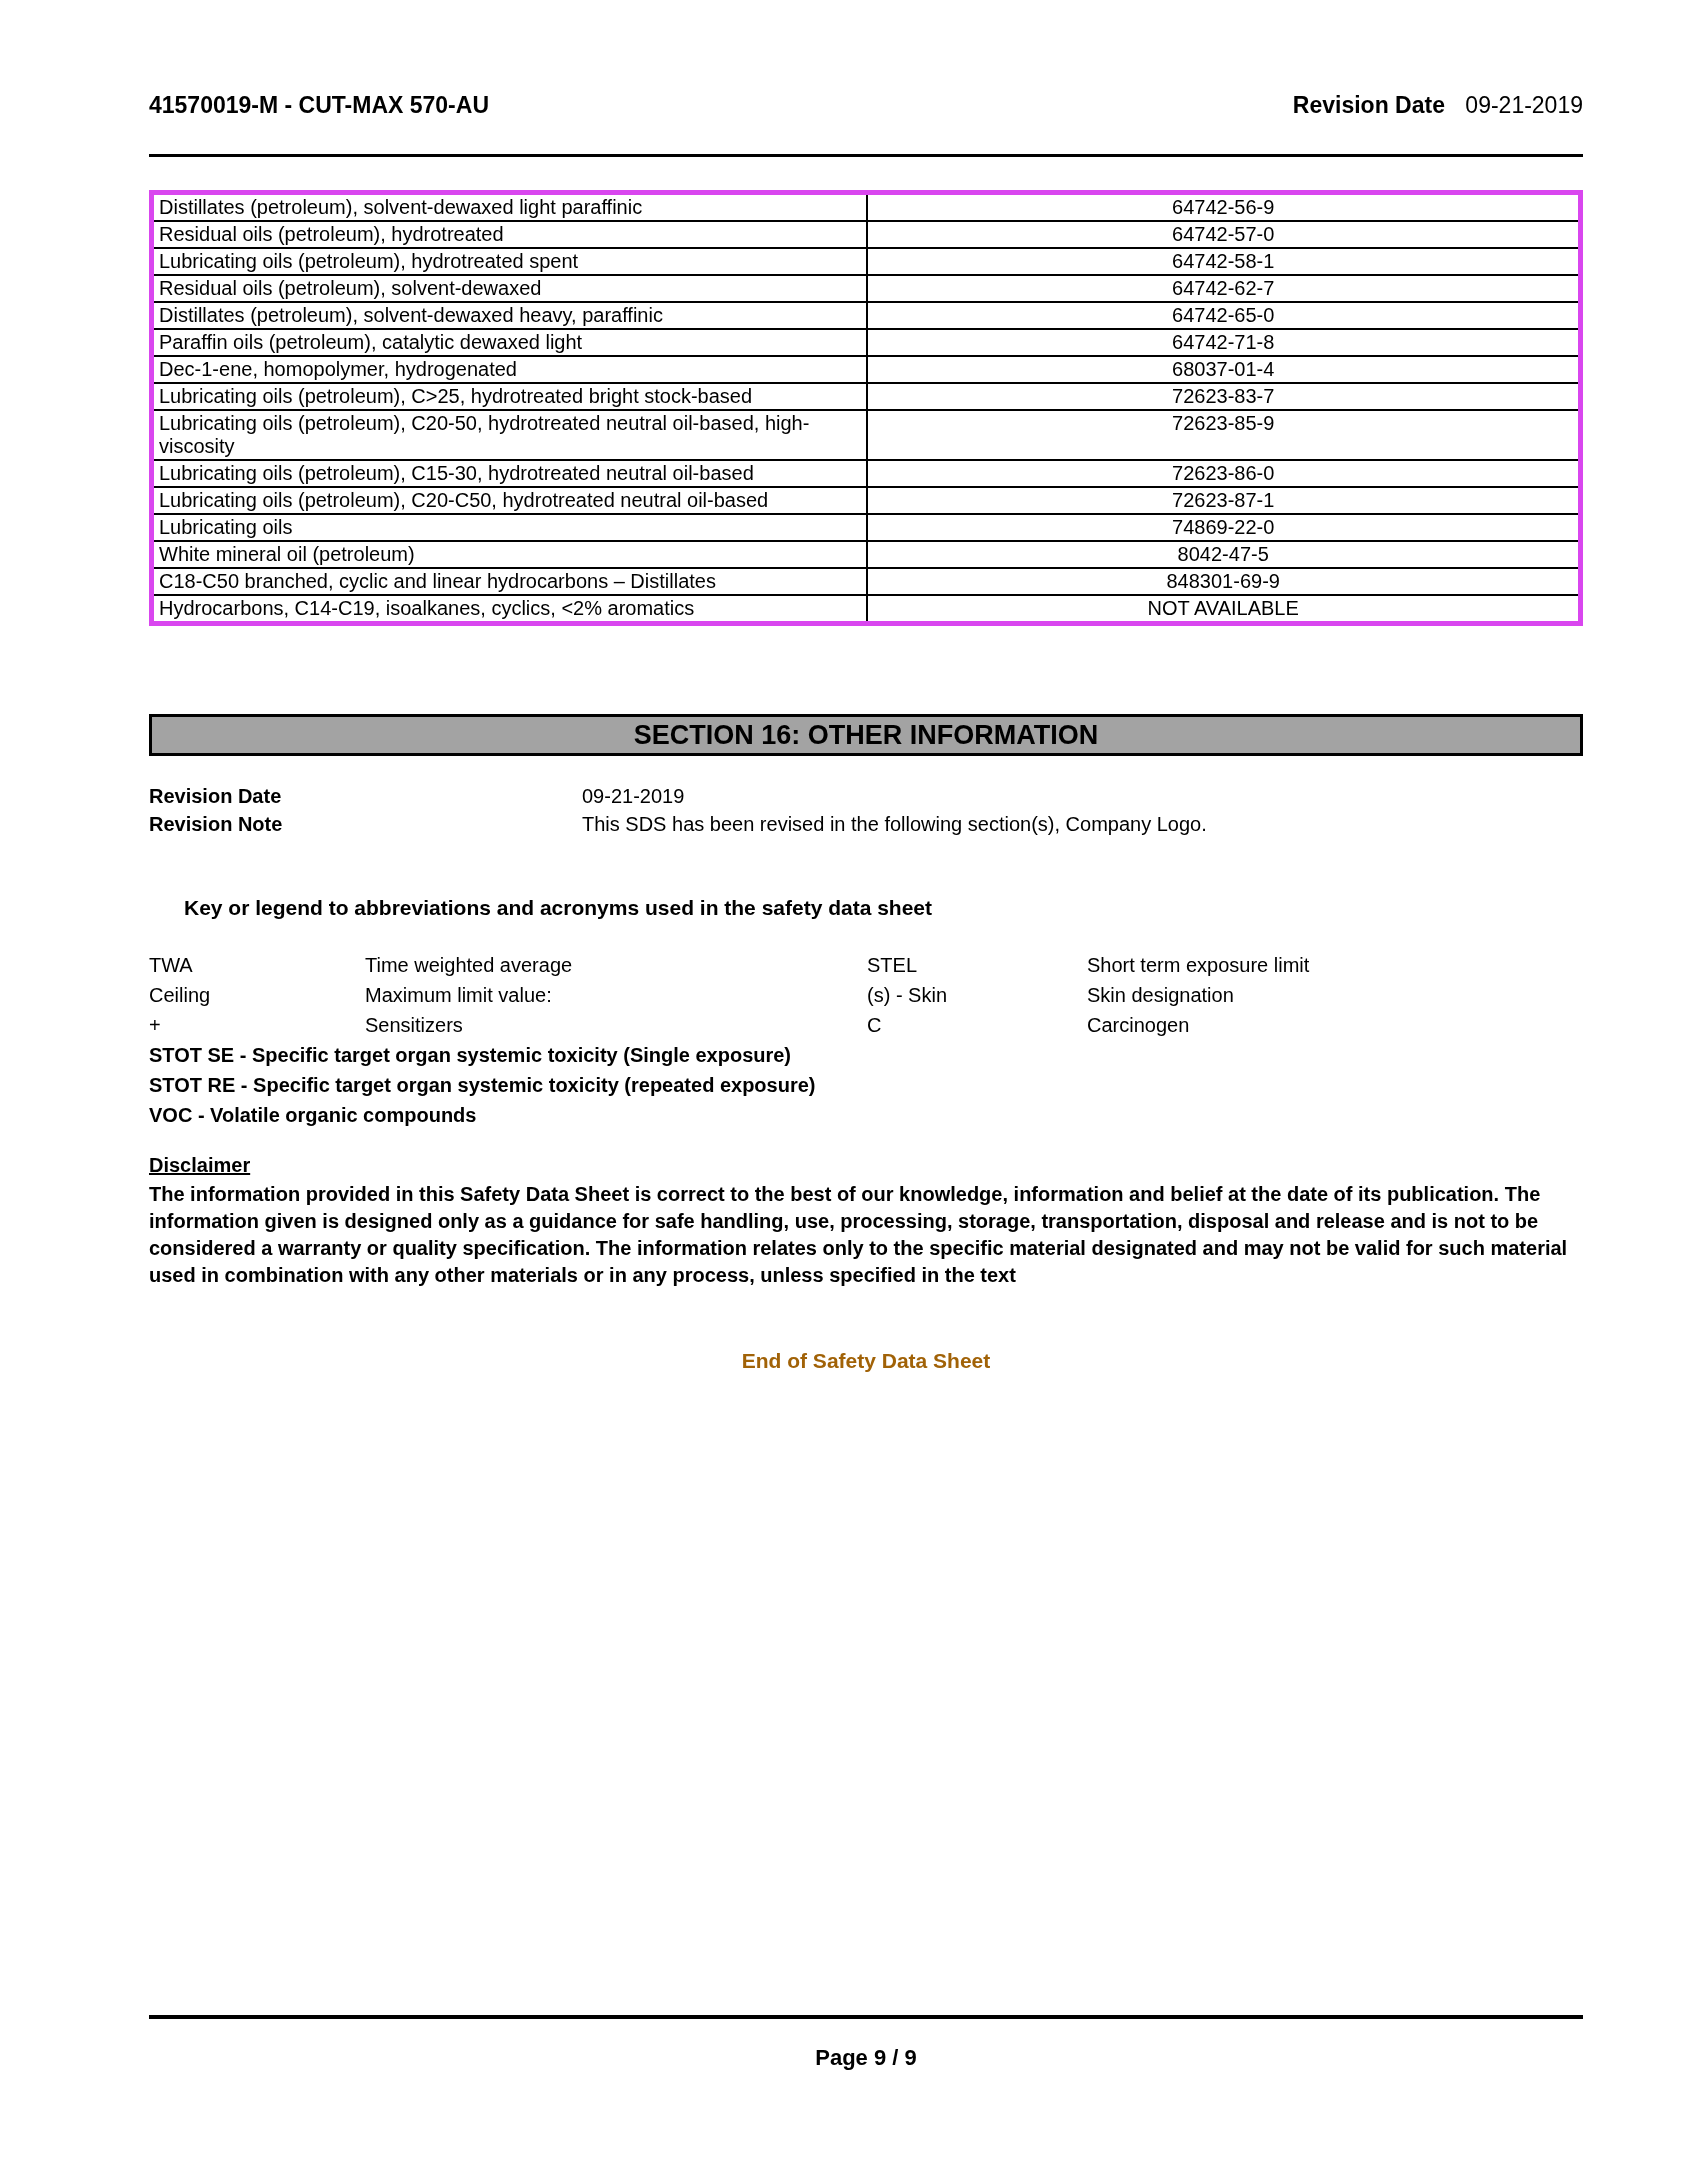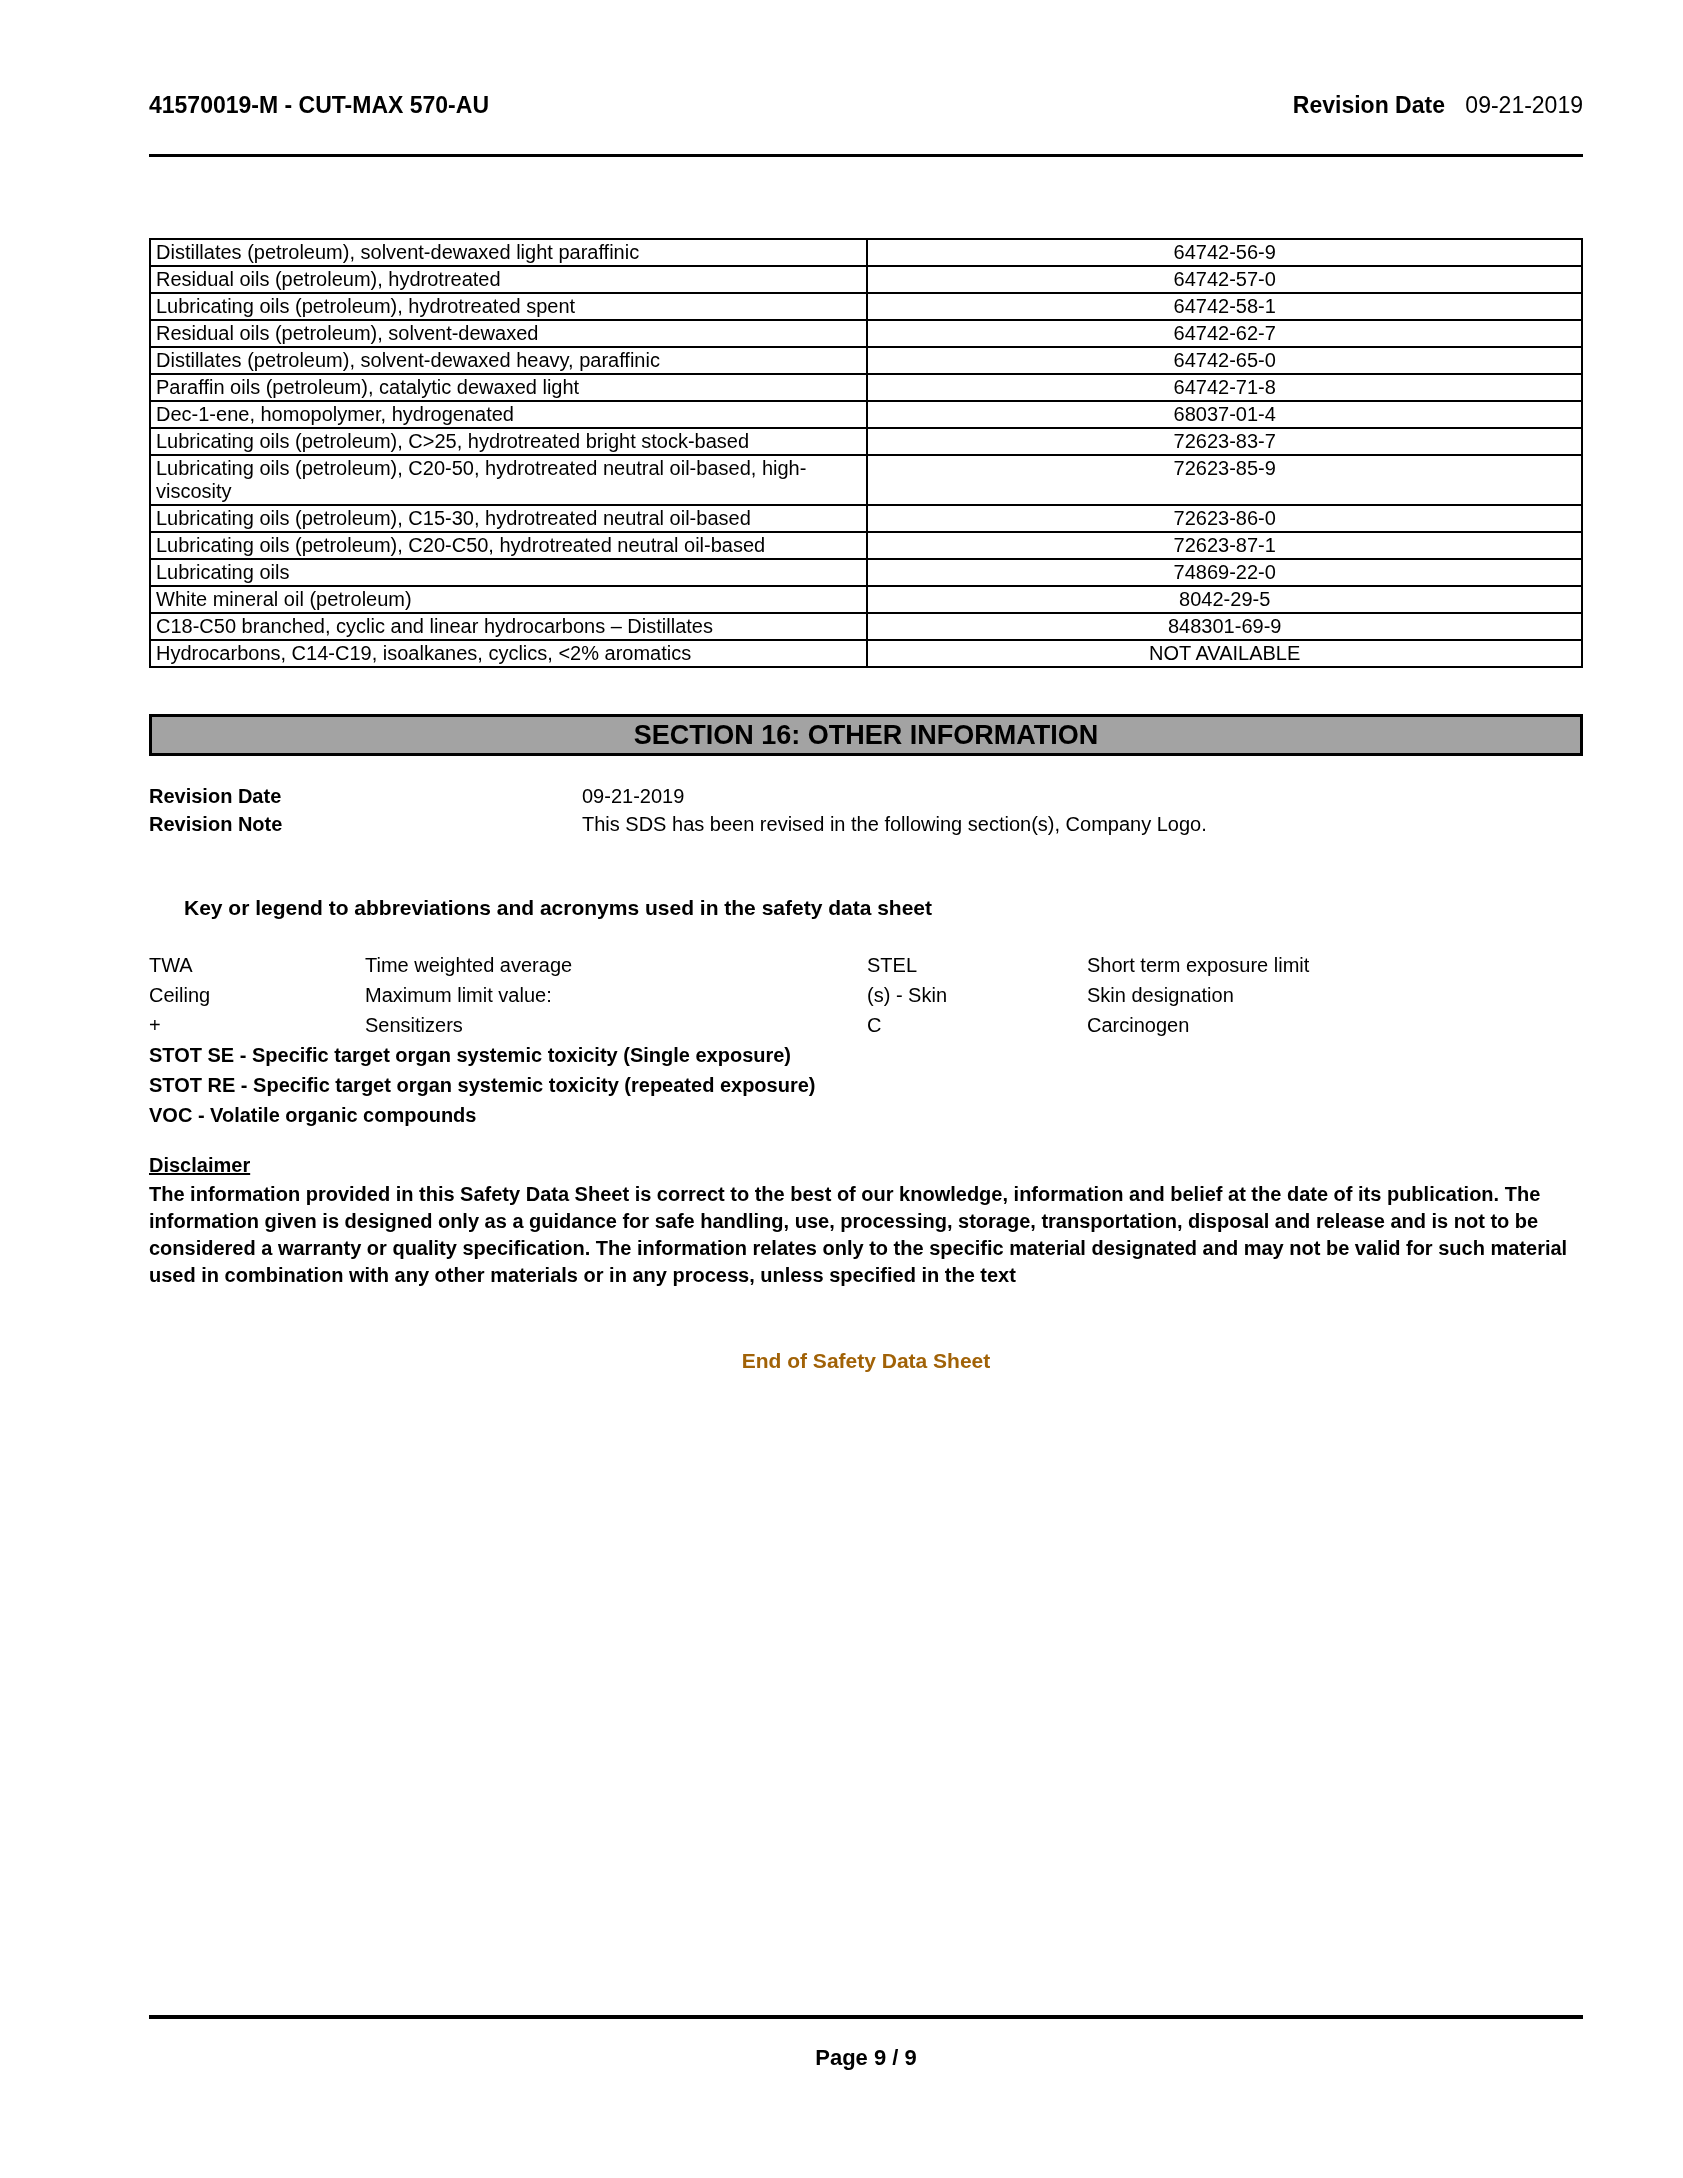--- a/index.html
+++ b/index.html
@@ -42,22 +42,21 @@
     left: 0;
     width: 100%;
     height: 3px;
     background: #000;
   }
   
   .ing-table-wrap { position: absolute; top: 190px; left: 0; width: 100%; }
   table.ing {
     border-collapse: collapse;
     width: 100%;
-    border: 1px solid #d946ef;
-    margin-top: 48px;
+    border: 5px solid #d946ef;
   }
   table.ing td {
     border: 2px solid #000;
     font-size: 20px;
     line-height: 23px;
     padding: 1px 5px;
     vertical-align: top;
   }
   table.ing td.name { width: 50.1%; text-align: left; }
   table.ing td.cas  { width: 49.9%; text-align: center; }
@@ -202,21 +201,21 @@
           <tr>
             <td class="name">Lubricating oils (petroleum), C20-C50, hydrotreated neutral oil-based</td>
             <td class="cas">72623-87-1</td>
           </tr>
           <tr>
             <td class="name">Lubricating oils</td>
             <td class="cas">74869-22-0</td>
           </tr>
           <tr>
             <td class="name">White mineral oil (petroleum)</td>
-            <td class="cas">8042-29-5</td>
+            <td class="cas">8042-47-5</td>
           </tr>
           <tr>
             <td class="name">C18-C50 branched, cyclic and linear hydrocarbons – Distillates</td>
             <td class="cas">848301-69-9</td>
           </tr>
           <tr>
             <td class="name">Hydrocarbons, C14-C19, isoalkanes, cyclics, &lt;2% aromatics</td>
             <td class="cas">NOT AVAILABLE</td>
           </tr>
         </tbody>

